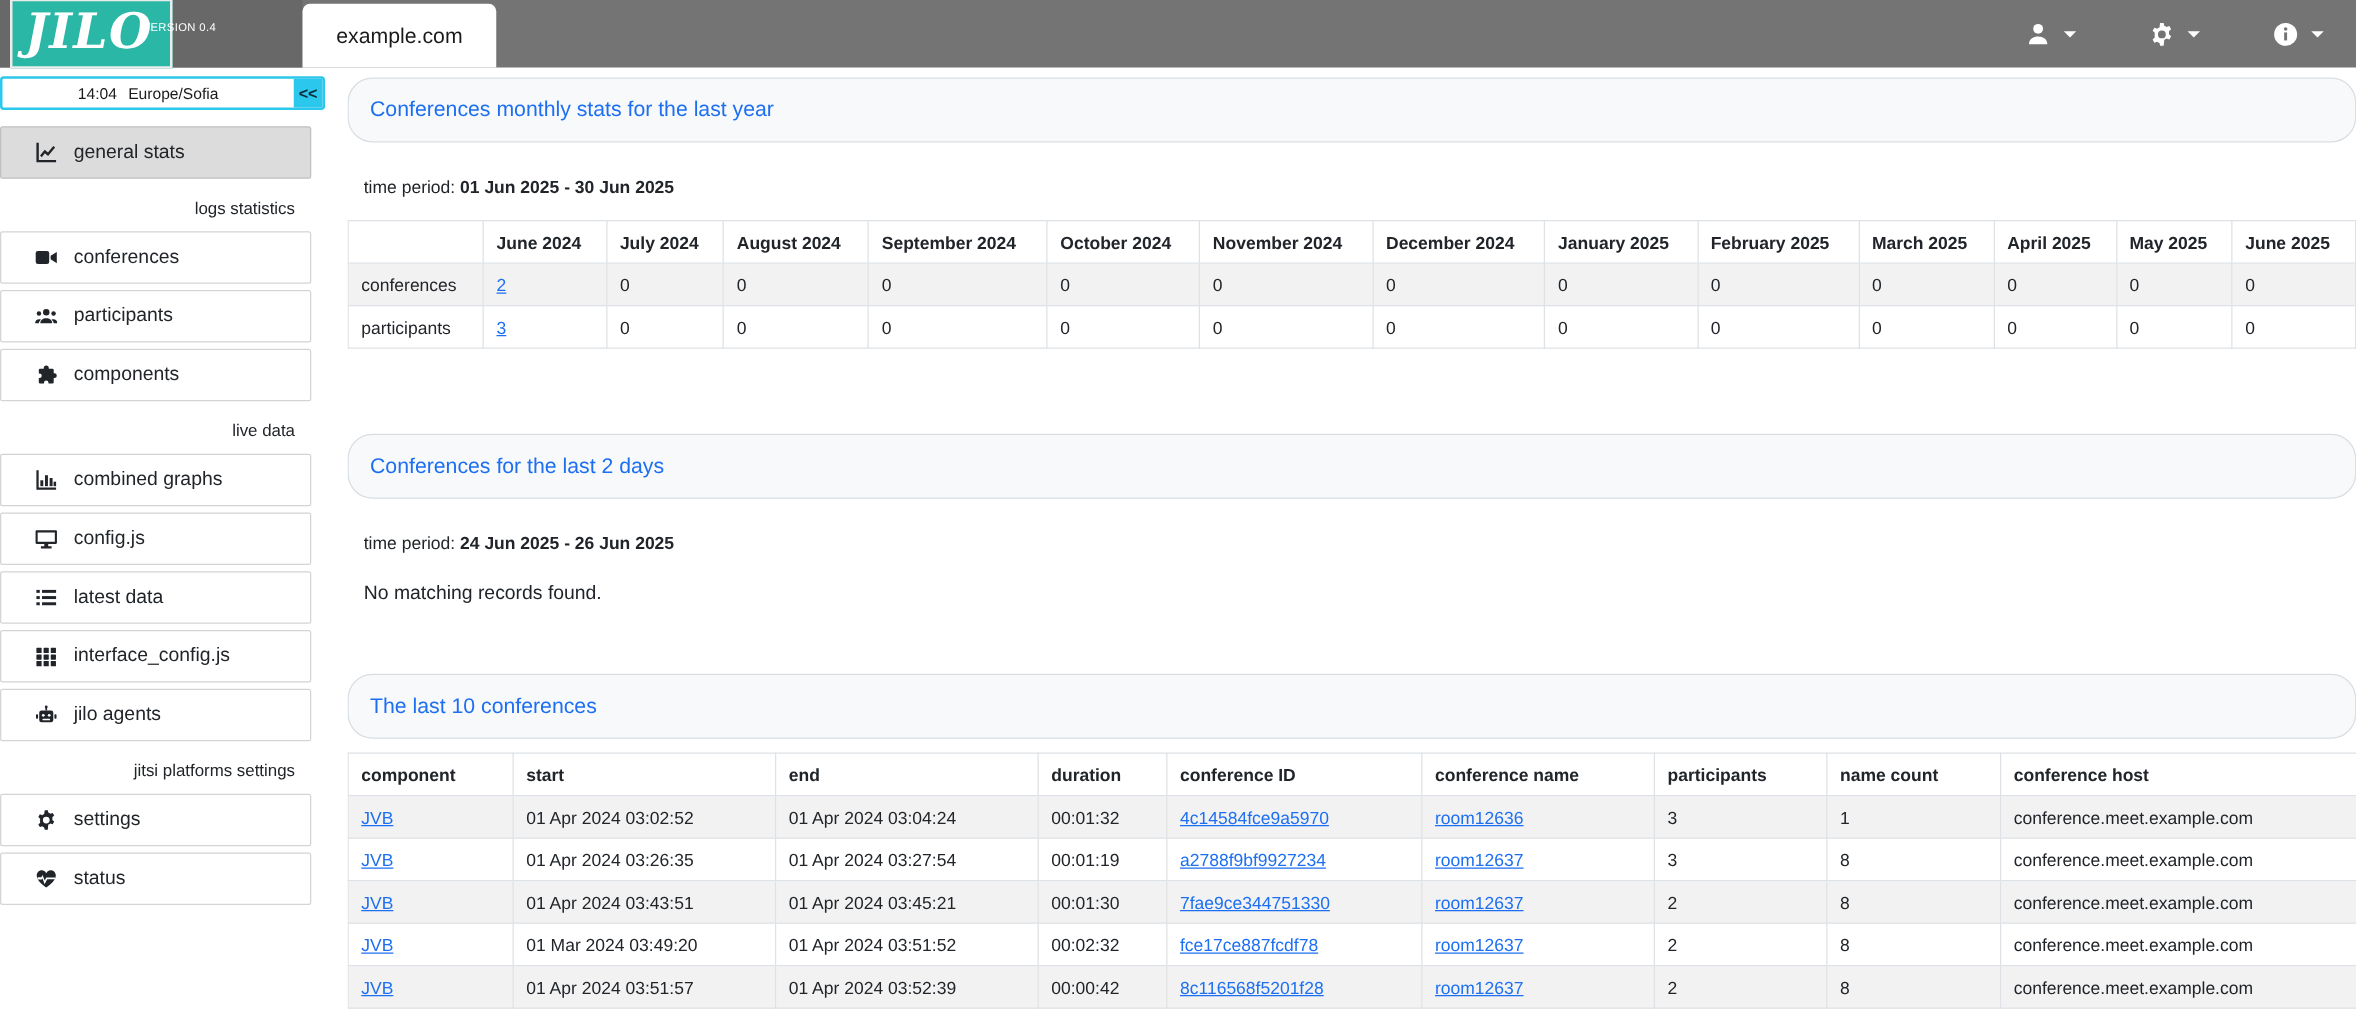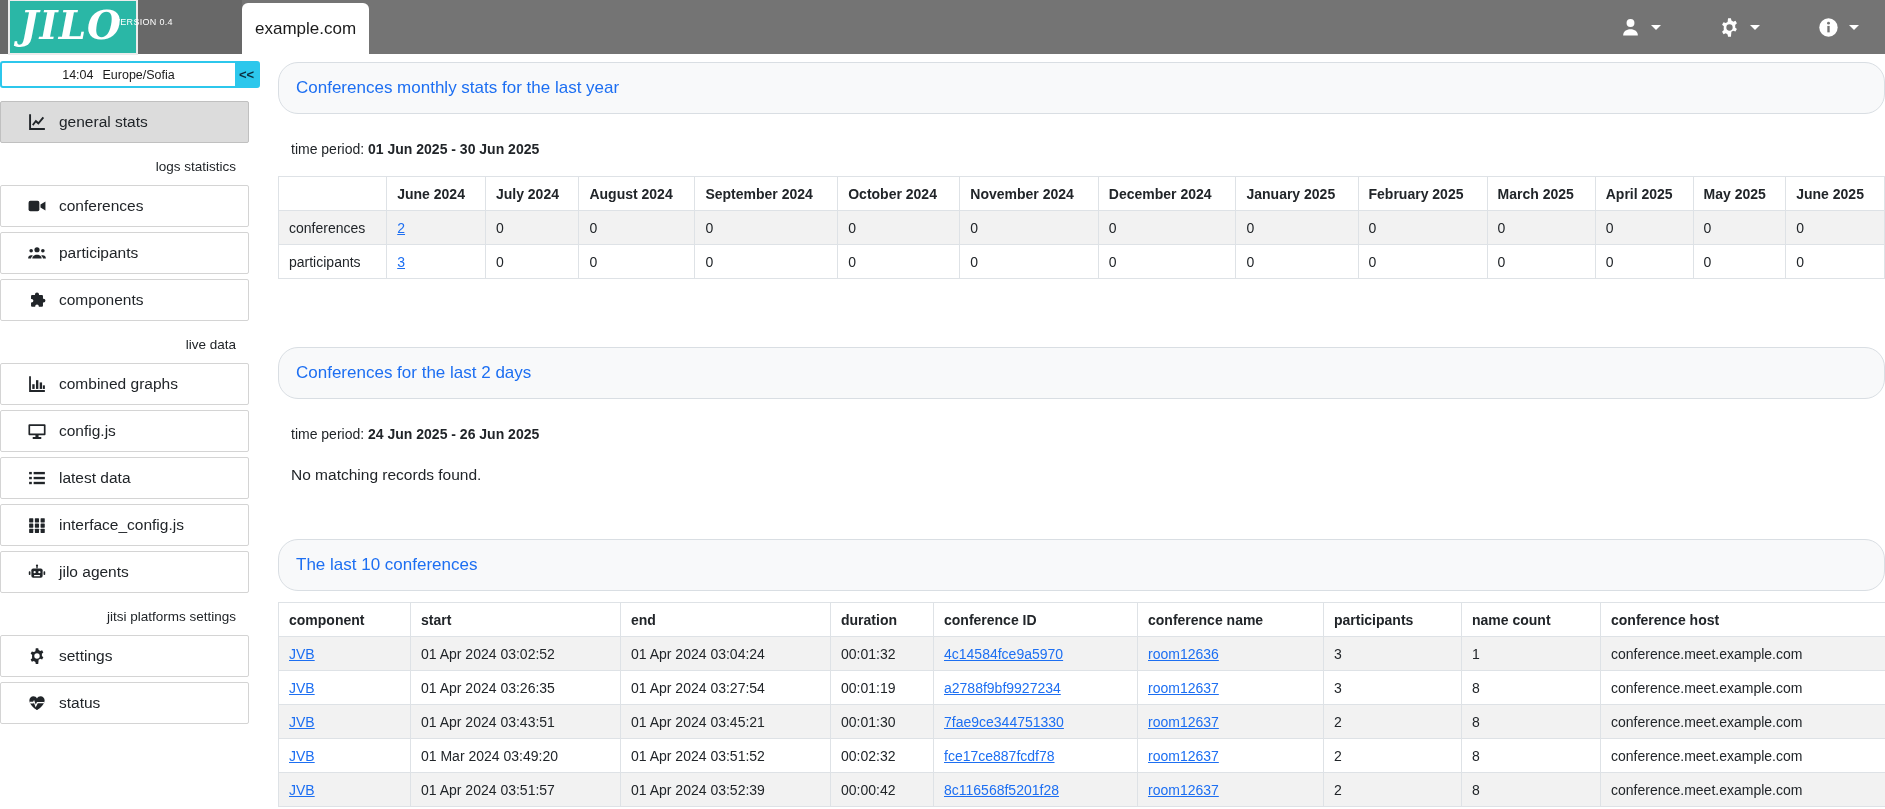--- a/index.html
+++ b/index.html
@@ -14,21 +14,21 @@
   .topbar { position:absolute; top:0; left:0; width:1885px; height:54px; background:#747474; }
   .brand-block { position:absolute; top:0; left:0; width:242px; height:54px; background:#686868; display:flex; align-items:center; }
   .logo-box {
     margin-left:8px; background:#2ab7a6; border:2px solid #ececec; color:#fff;
     font-family:"DejaVu Serif",serif; font-style:italic; font-weight:bold;
     font-size:39px; line-height:1; padding:5px 14px 8px 10px; letter-spacing:1px; cursor:pointer;
   }
   .version { position:absolute; left:114px; top:17px; color:#fff; font-size:9px; letter-spacing:.3px; }
   .tab {
     position:absolute; left:242px; top:3px; height:51px; background:#fff;
-    border-radius:6px 6px 0 0; padding:0 13px; display:flex; align-items:center;
+    border-radius:6px 6px 0 0; padding:0 27px; display:flex; align-items:center;
     font-size:17px; color:#1a1a1a; cursor:pointer;
   }
   .top-menus { position:absolute; right:26px; top:0; height:54px; display:flex; align-items:center; gap:58px; }
   .top-menu { display:flex; align-items:center; gap:10px; cursor:pointer; }
   .top-menu svg { display:block; }
   .caret { width:0; height:0; border-left:5px solid transparent; border-right:5px solid transparent; border-top:5px solid #fff; }
 
   
   .sidebar { position:absolute; top:54px; left:0; width:262px; }
   .clock-widget { display:flex; width:260px; height:27px; border:2px solid #2cc7ec; border-radius:3px; background:#fff; margin-top:7px; }

